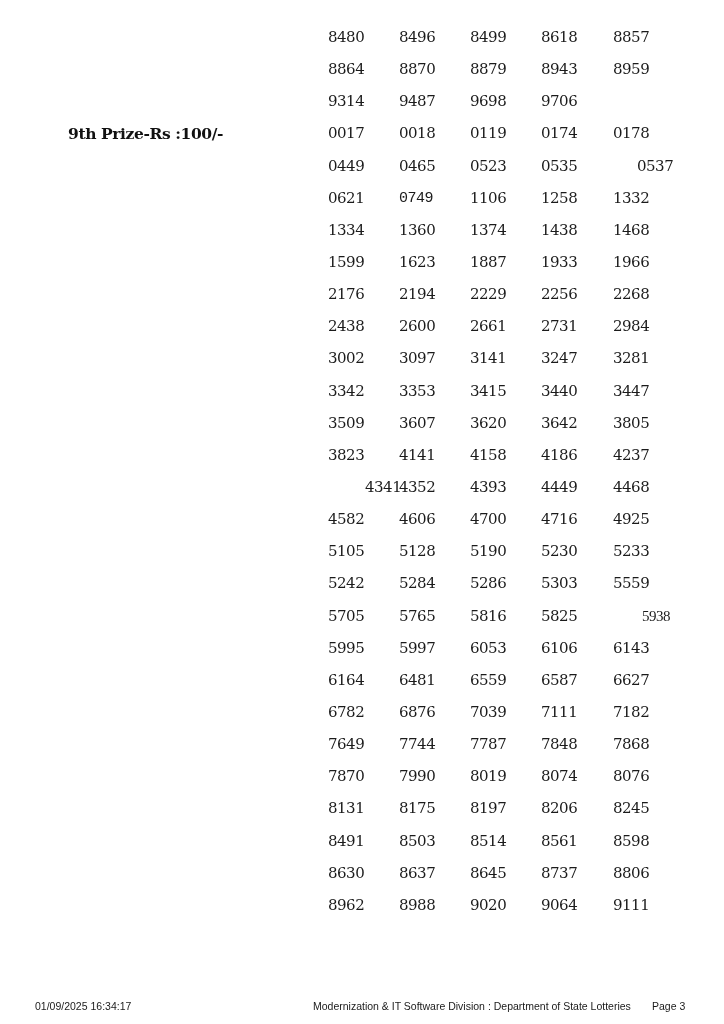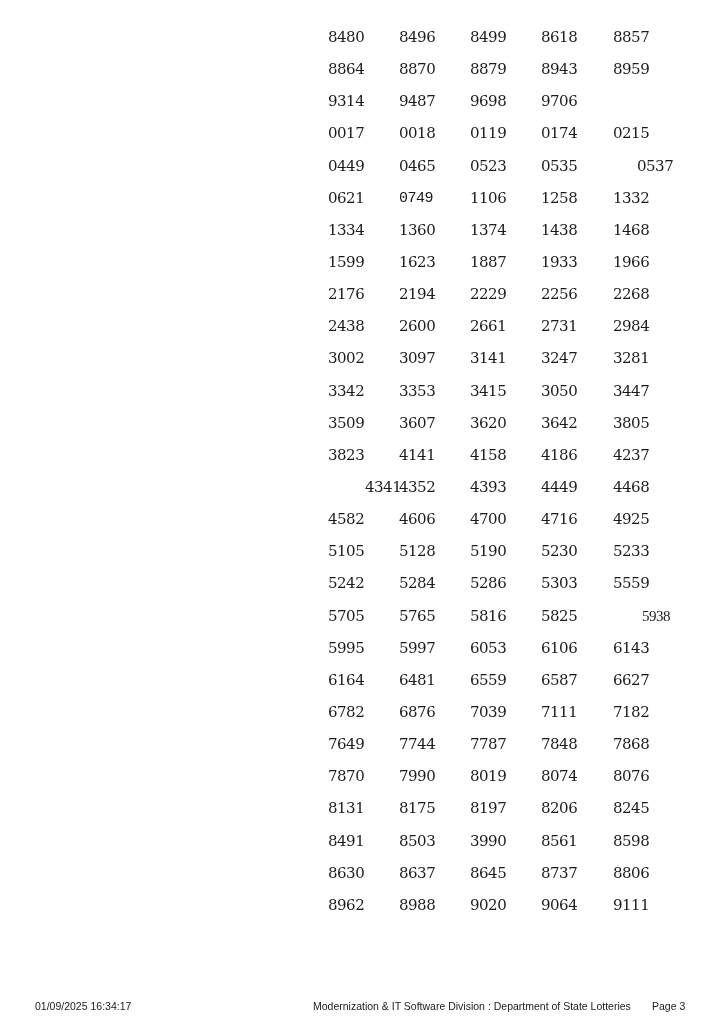--- a/index.html
+++ b/index.html
@@ -91,21 +91,21 @@
         <span class="num-cell" style="left: 328px;">9314</span>
         <span class="num-cell" style="left: 399px;">9487</span>
         <span class="num-cell" style="left: 470px;">9698</span>
         <span class="num-cell" style="left: 541px;">9706</span>
       </div>
       <div class="num-row">
         <span class="num-cell" style="left: 328px;">0017</span>
         <span class="num-cell" style="left: 399px;">0018</span>
         <span class="num-cell" style="left: 470px;">0119</span>
         <span class="num-cell" style="left: 541px;">0174</span>
-        <span class="num-cell" style="left: 613px;">0215</span>
+        <span class="num-cell" style="left: 613px;">0178</span>
       </div>
       <div class="num-row">
         <span class="num-cell" style="left: 328px;">0449</span>
         <span class="num-cell" style="left: 399px;">0465</span>
         <span class="num-cell" style="left: 470px;">0523</span>
         <span class="num-cell" style="left: 541px;">0535</span>
         <span class="num-cell" style="left: 613px; margin-left: 24px;">0537</span>
       </div>
       <div class="num-row">
         <span class="num-cell" style="left: 328px;">0621</span>
@@ -146,21 +146,21 @@
         <span class="num-cell" style="left: 328px;">3002</span>
         <span class="num-cell" style="left: 399px;">3097</span>
         <span class="num-cell" style="left: 470px;">3141</span>
         <span class="num-cell" style="left: 541px;">3247</span>
         <span class="num-cell" style="left: 613px;">3281</span>
       </div>
       <div class="num-row">
         <span class="num-cell" style="left: 328px;">3342</span>
         <span class="num-cell" style="left: 399px;">3353</span>
         <span class="num-cell" style="left: 470px;">3415</span>
-        <span class="num-cell" style="left: 541px;">3050</span>
+        <span class="num-cell" style="left: 541px;">3440</span>
         <span class="num-cell" style="left: 613px;">3447</span>
       </div>
       <div class="num-row">
         <span class="num-cell" style="left: 328px;">3509</span>
         <span class="num-cell" style="left: 399px;">3607</span>
         <span class="num-cell" style="left: 470px;">3620</span>
         <span class="num-cell" style="left: 541px;">3642</span>
         <span class="num-cell" style="left: 613px;">3805</span>
       </div>
       <div class="num-row">
@@ -243,40 +243,41 @@
       <div class="num-row">
         <span class="num-cell" style="left: 328px;">8131</span>
         <span class="num-cell" style="left: 399px;">8175</span>
         <span class="num-cell" style="left: 470px;">8197</span>
         <span class="num-cell" style="left: 541px;">8206</span>
         <span class="num-cell" style="left: 613px;">8245</span>
       </div>
       <div class="num-row">
         <span class="num-cell" style="left: 328px;">8491</span>
         <span class="num-cell" style="left: 399px;">8503</span>
-        <span class="num-cell" style="left: 470px;">3990</span>
+        <span class="num-cell" style="left: 470px;">8514</span>
         <span class="num-cell" style="left: 541px;">8561</span>
         <span class="num-cell" style="left: 613px;">8598</span>
       </div>
       <div class="num-row">
         <span class="num-cell" style="left: 328px;">8630</span>
         <span class="num-cell" style="left: 399px;">8637</span>
         <span class="num-cell" style="left: 470px;">8645</span>
         <span class="num-cell" style="left: 541px;">8737</span>
         <span class="num-cell" style="left: 613px;">8806</span>
       </div>
       <div class="num-row">
         <span class="num-cell" style="left: 328px;">8962</span>
         <span class="num-cell" style="left: 399px;">8988</span>
         <span class="num-cell" style="left: 470px;">9020</span>
         <span class="num-cell" style="left: 541px;">9064</span>
         <span class="num-cell" style="left: 613px;">9111</span>
       </div>
     </div>
 
+  <div class="prize-label">9th Prize-Rs :100/-</div>
 
   <div class="footer">
     <span class="footer-datetime">01/09/2025 16:34:17</span>
     <span class="footer-division">Modernization &amp; IT Software Division : Department of State Lotteries</span>
     <span class="footer-page">Page 3</span>
   </div>
 
 </div>
 
 </body></html>

